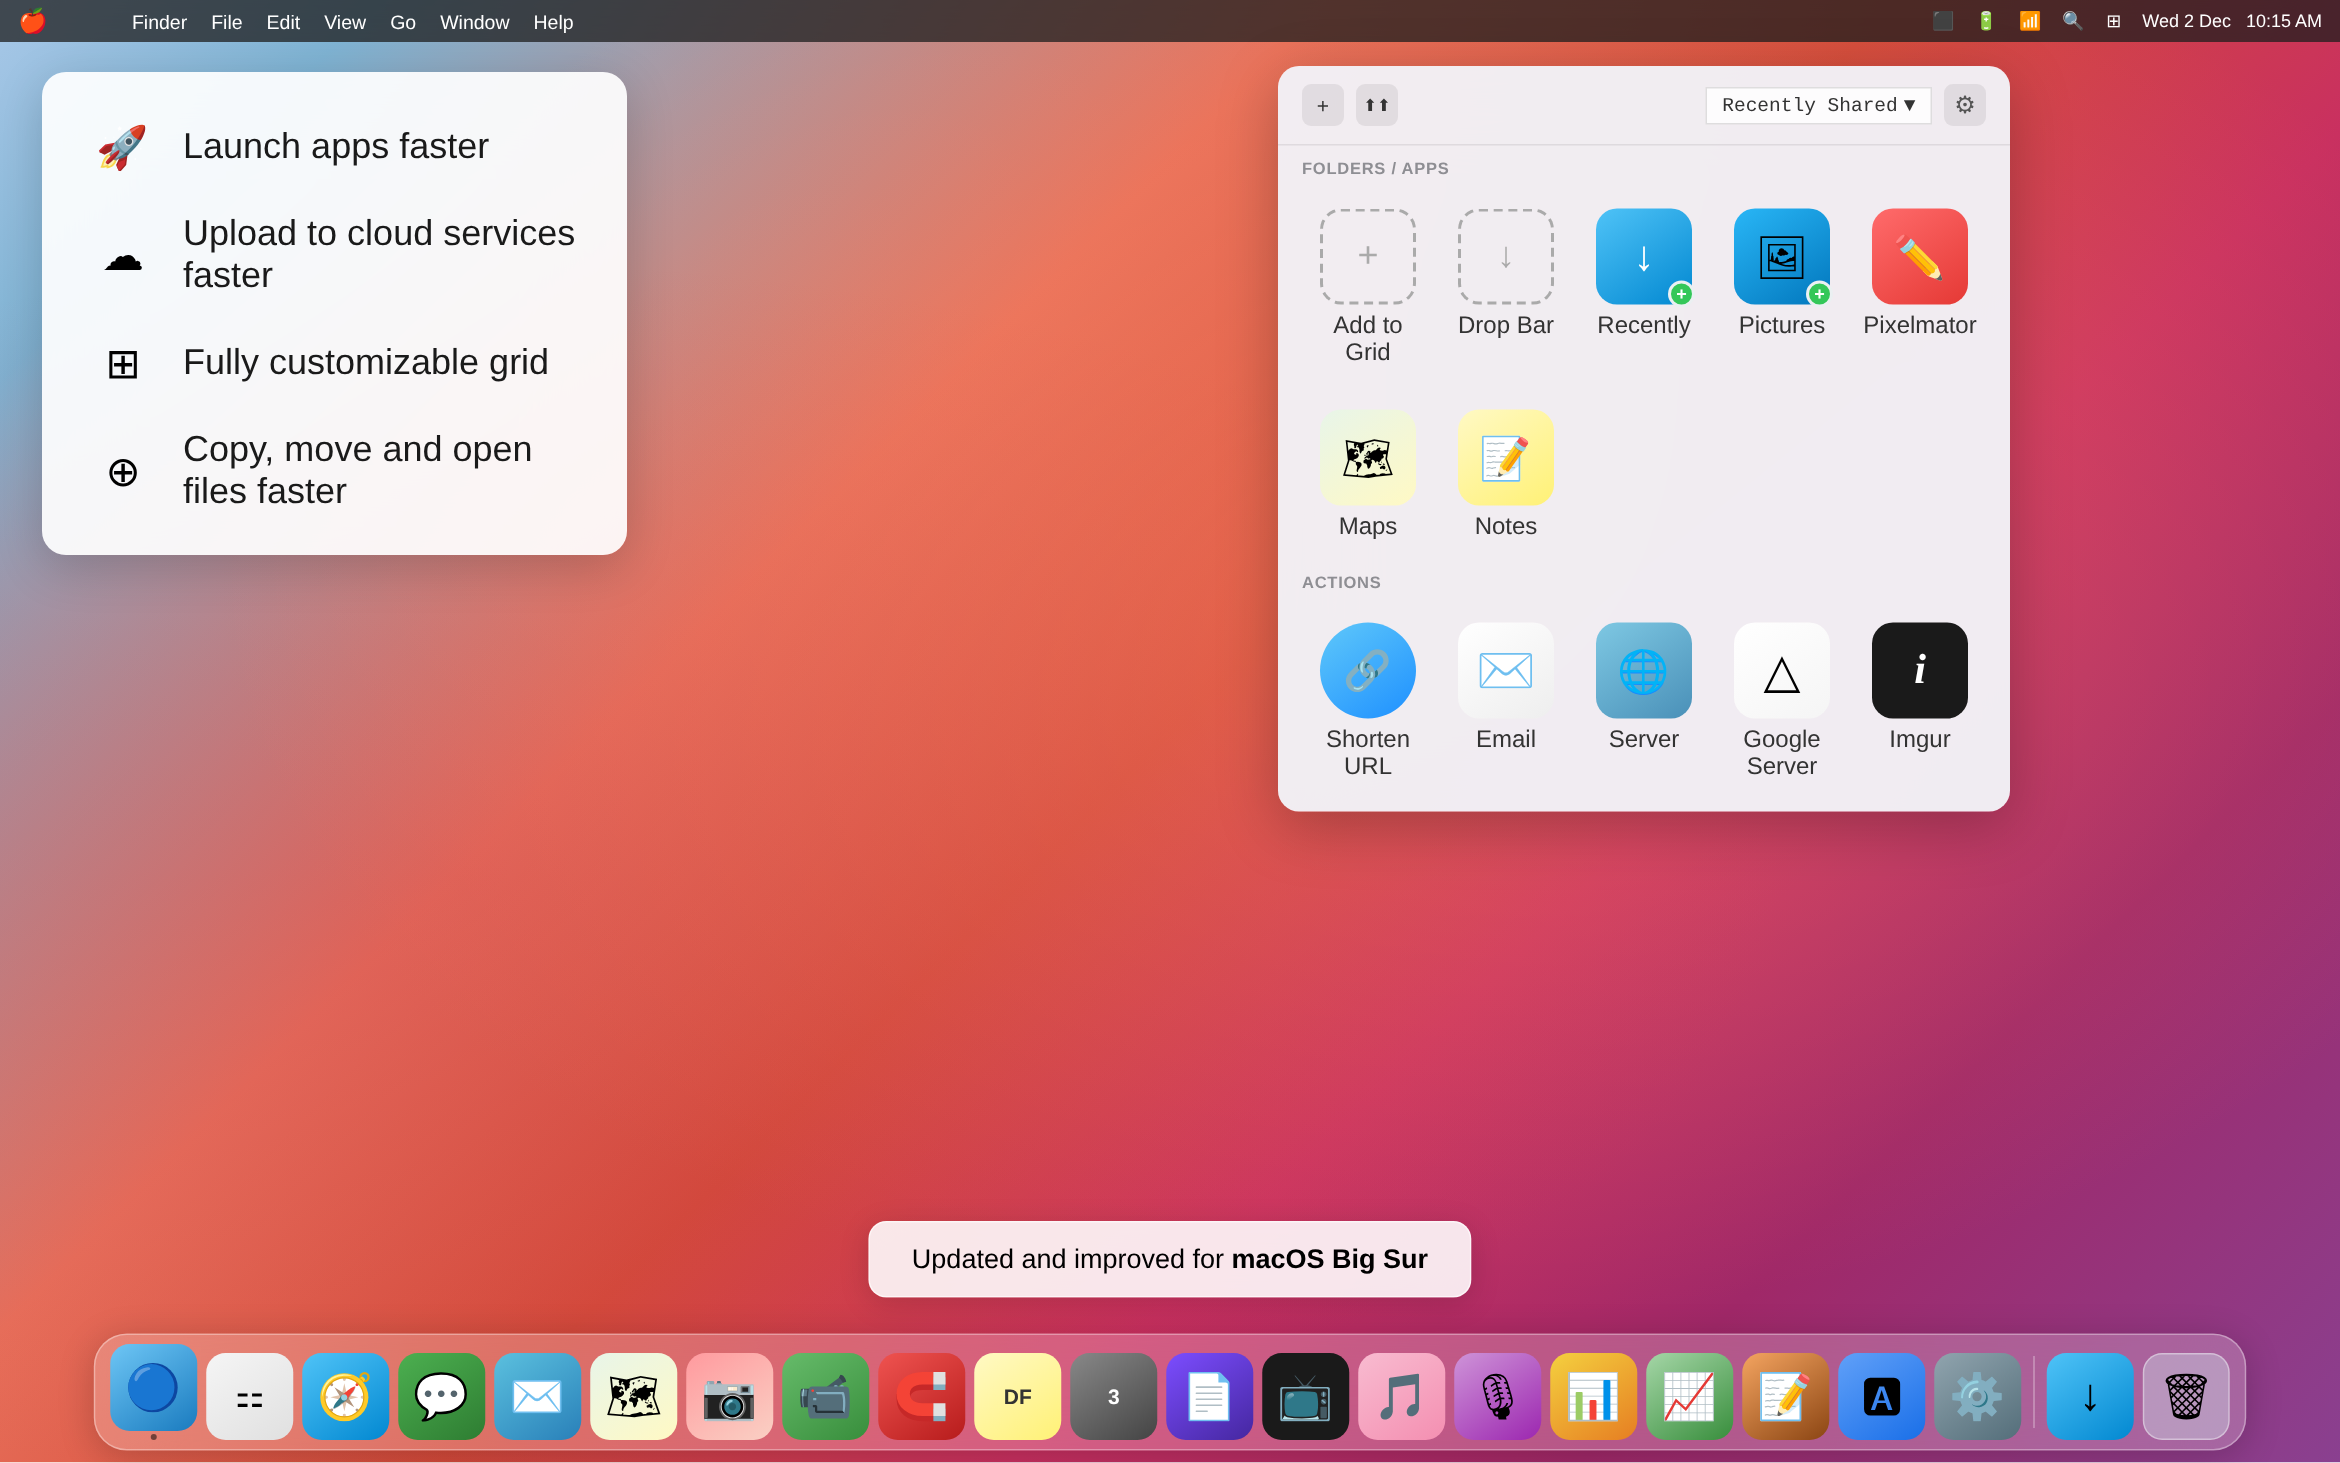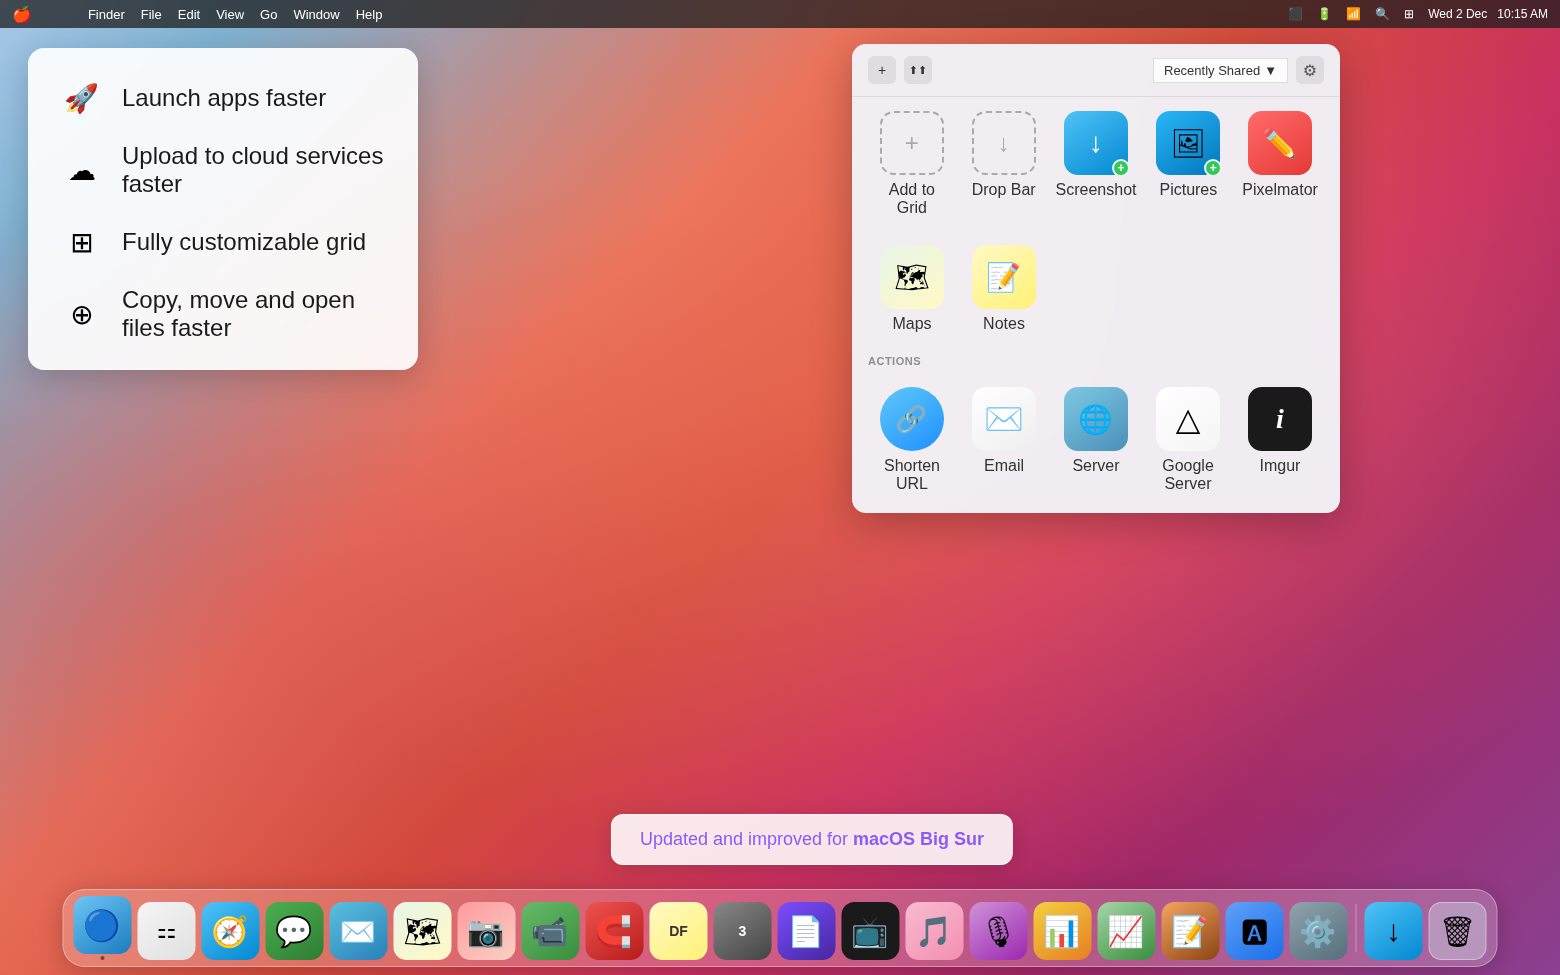--- a/index.html
+++ b/index.html
@@ -157,20 +157,21 @@
       background: rgba(255,255,255,0.85);
       border: 1px solid rgba(0,0,0,0.12);
       border-radius: 0;
       padding: 4px 10px;
       font-size: 13px;
       cursor: pointer;
       display: flex;
       align-items: center;
       gap: 4px;
       color: #333;
+      font-family: Liberation Mono, monospace;
     }
     .gear-btn {
       width: 28px;
       height: 28px;
       border-radius: 6px;
       background: rgba(0,0,0,0.07);
       border: none;
       cursor: pointer;
       display: flex;
       align-items: center;
@@ -405,25 +406,24 @@
     .update-banner {
       position: absolute;
       bottom: 110px;
       left: 50%;
       transform: translateX(-50%);
       background: rgba(255,255,255,0.88);
       backdrop-filter: blur(20px);
       border-radius: 12px;
       padding: 14px 28px;
       font-size: 18px;
-      color: #8b5cf6;
+      color: #000000;
       box-shadow: 0 4px 20px rgba(0,0,0,0.15);
       white-space: nowrap;
       border: 1px solid rgba(255,255,255,0.6);
-      margin-left: 32px;
     }
     .update-banner strong { font-weight: 700; }
 
     
     .dock {
       position: absolute;
       bottom: 8px;
       left: 50%;
       transform: translateX(-50%);
       background: rgba(255,255,255,0.22);
@@ -559,38 +559,39 @@
   <div class="panel-header">
     <button class="header-btn">+</button>
     <button class="header-btn" style="font-size:11px;">⬆⬆</button>
     <button class="dropdown-btn">
       <span>Recently Shared</span>
       <span>▼</span>
     </button>
     <button class="gear-btn">⚙</button>
   </div>
 
+  <div class="panel-section-label">FOLDERS / APPS</div>
   <div class="grid-area">
 
     <div class="grid-item">
       <div class="placeholder-icon">+</div>
       <span class="grid-item-label">Add to Grid</span>
     </div>
 
     <div class="grid-item">
       <div class="placeholder-icon">↓</div>
       <span class="grid-item-label">Drop Bar</span>
     </div>
 
     <div class="grid-item">
       <div class="grid-icon-wrap">
         <div class="downloads-icon"></div>
         <div class="badge-plus">+</div>
       </div>
-      <span class="grid-item-label">Screenshot</span>
+      <span class="grid-item-label">Recently</span>
     </div>
 
     <div class="grid-item">
       <div class="grid-icon-wrap">
         <div class="pictures-icon"></div>
         <div class="badge-plus">+</div>
       </div>
       <span class="grid-item-label">Pictures</span>
     </div>
 

